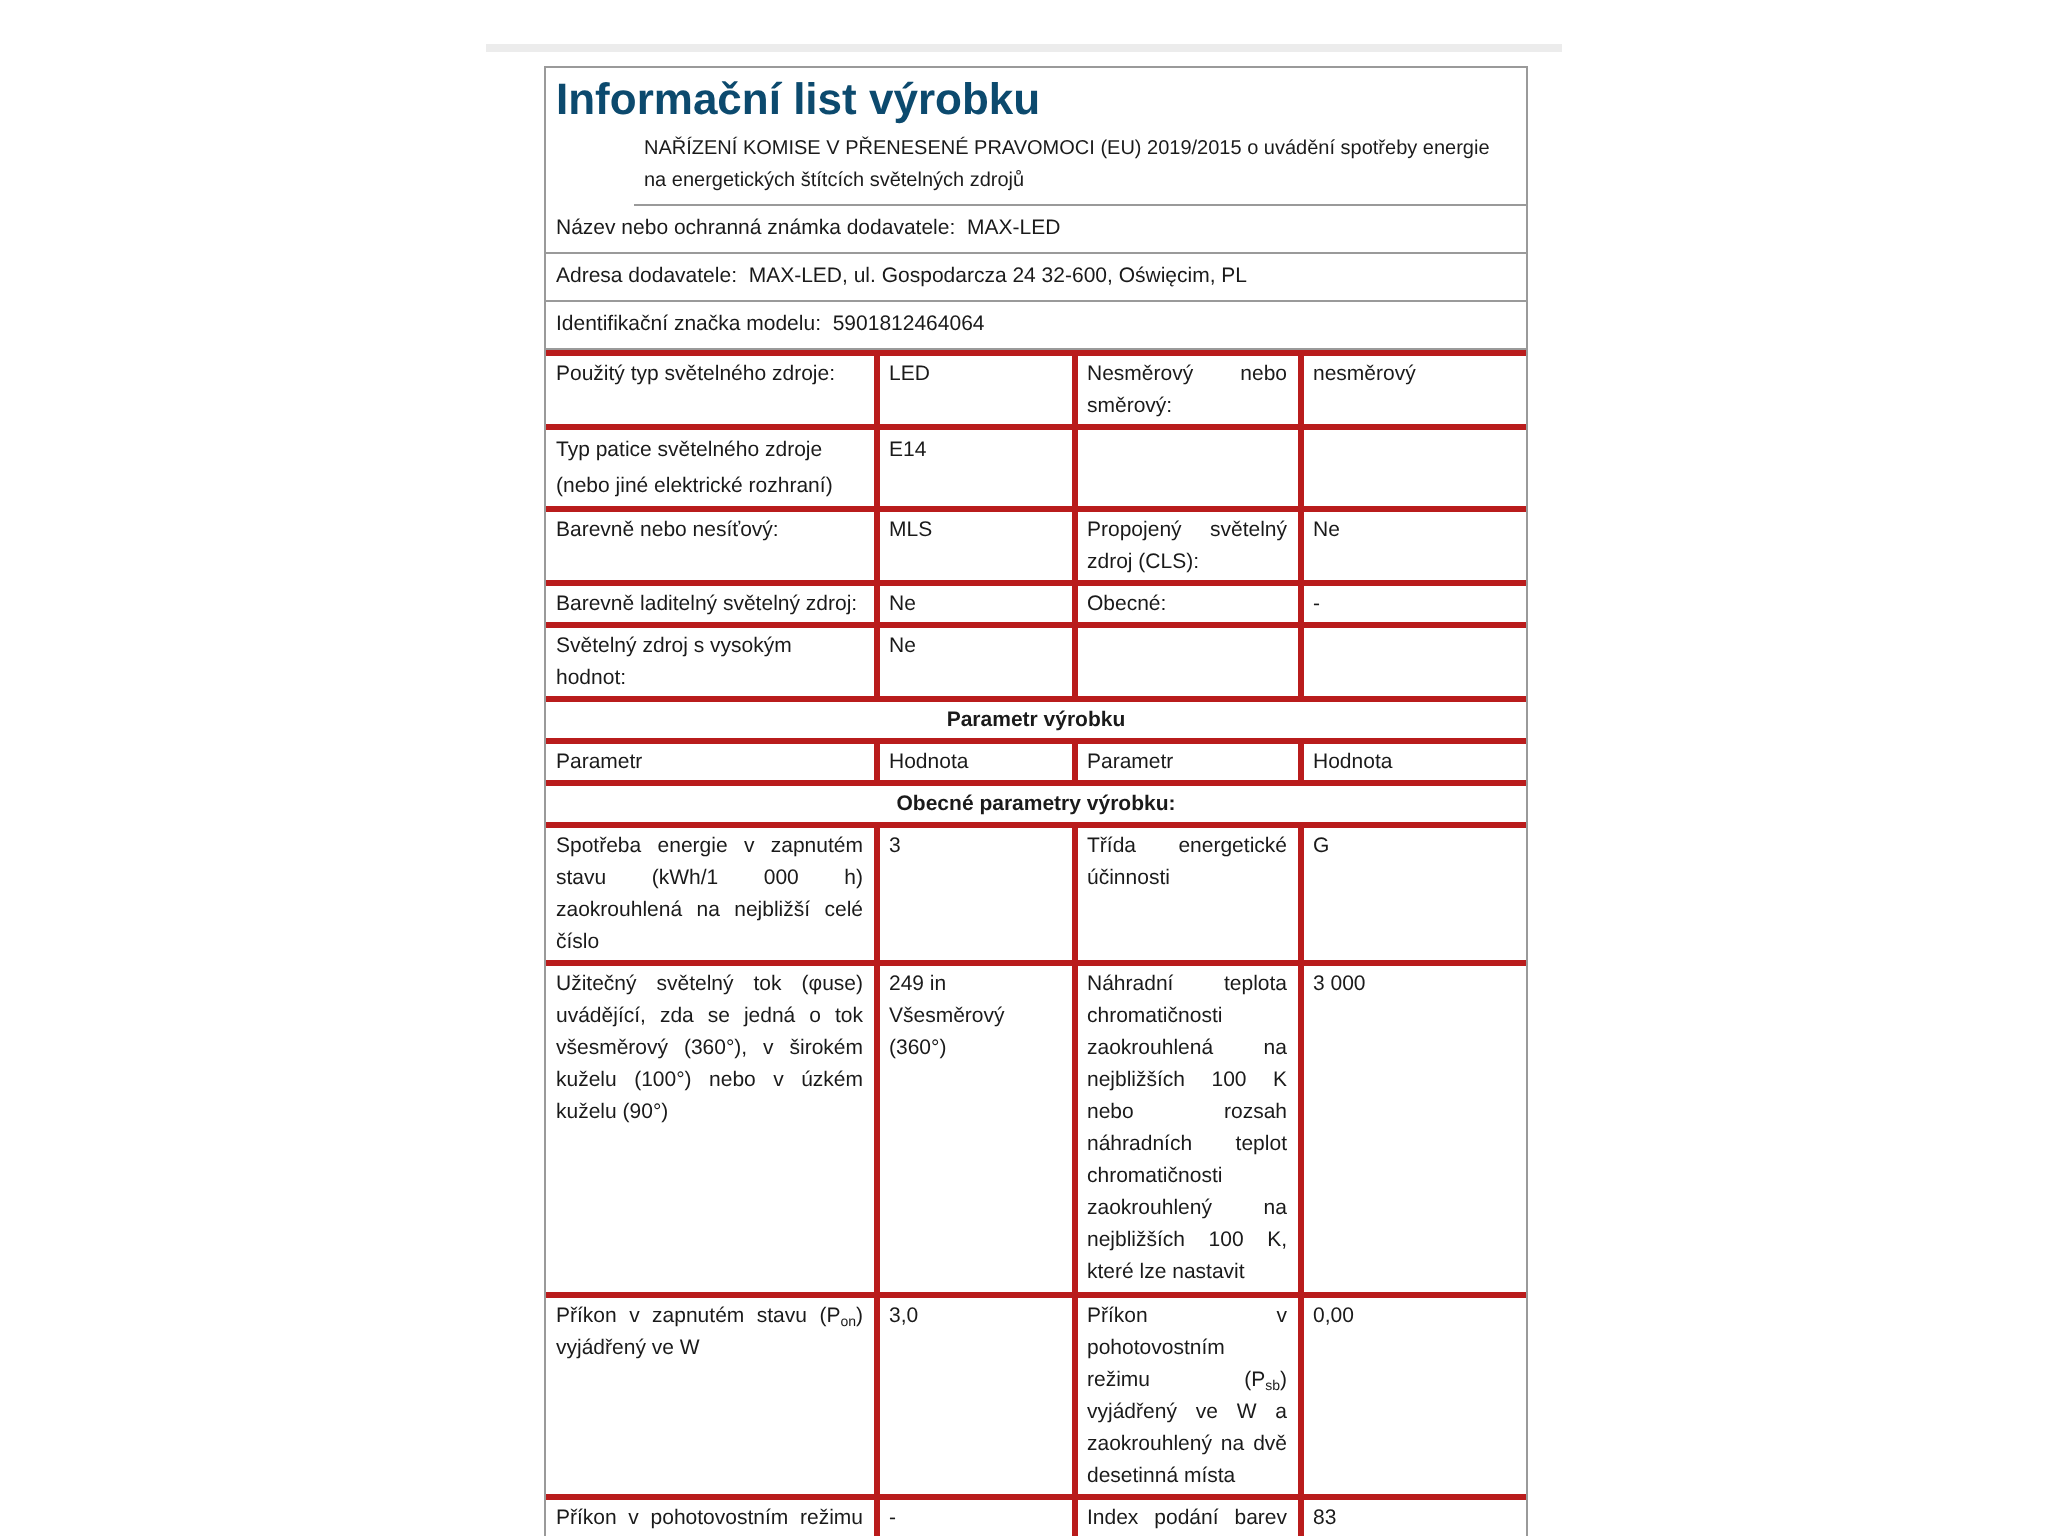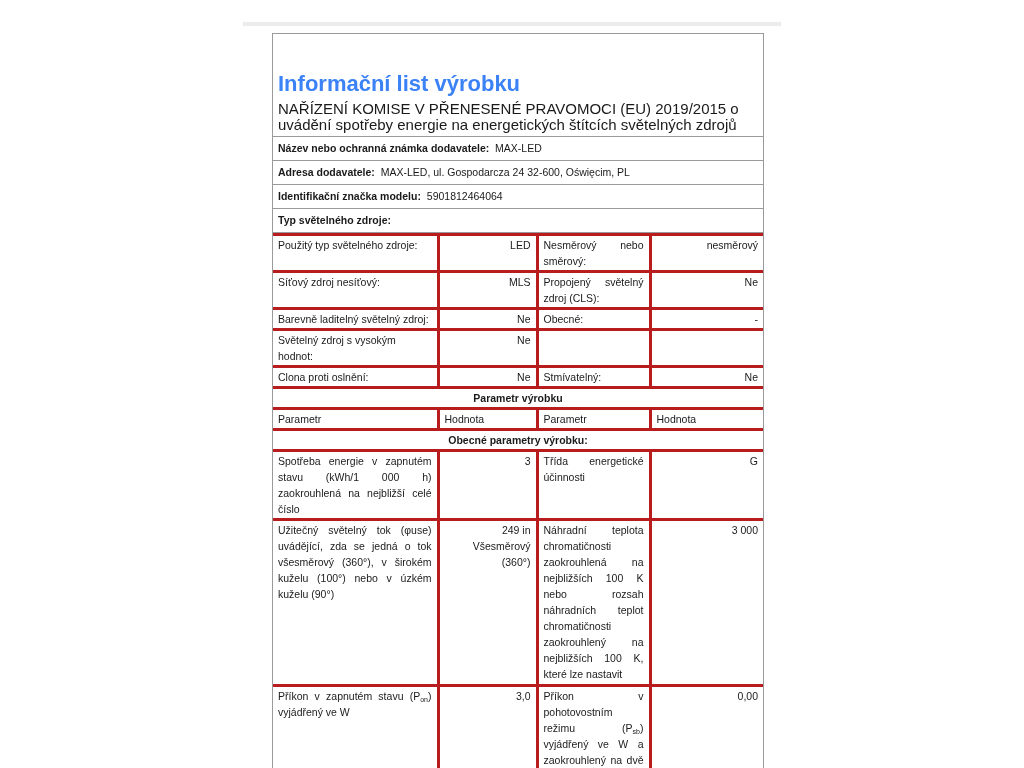--- a/index.html
+++ b/index.html
@@ -1,27 +1,27 @@
 <!DOCTYPE html>
 <html><head>
 <meta charset="utf-8">
 <style>
   html, body { margin:0; padding:0; background:#ffffff; }
   body { width:1024px; height:768px; position:relative; overflow:hidden; font-family:"Liberation Sans", sans-serif; color:#1a1a1a; }
   .topbar { position:absolute; left:243px; top:22px; width:538px; height:4px; background:#ececec; }
   .sheet { position:absolute; left:272px; top:33px; width:490px; border:1px solid #9a9a9a; border-bottom:none; height:740px; background:#fff; overflow:hidden; }
-  .title { font-size:22px; font-weight:bold; color:#3b82f6; padding:2px 5px 0 5px; height:28px; line-height:28px;margin-top:34px; }
-  .reg { font-size:15px; line-height:16px; padding:3px 5px 3px 5px; border-bottom:1px solid #9a9a9a; }
+  .title { font-size:22px; font-weight:bold; color:#0c4a6e; padding:2px 5px 0 5px; height:28px; line-height:28px; }
+  .reg { font-size:10px; line-height:16px; padding:3px 5px 3px 5px; border-bottom:1px solid #9a9a9a;margin-left:44px; }
   .row1 { font-size:10.5px; line-height:16px; padding:3px 5px; border-bottom:1px solid #9a9a9a; height:17px; }
-  .row1 b { font-weight:bold; }
+  .row1 b { font-weight:normal; }
   table { border-collapse:collapse; width:490px; table-layout:fixed; font-size:10.5px; line-height:16px; }
   td { border:3px solid #b91c1c; padding:1px 5px; vertical-align:top; }
   tr > td:first-child { border-left:none; }
   tr > td:last-child { border-right:none;margin-top:32px; }
-  td.c { text-align:right; }
+  td.c { text-align:left; }
   td.j { text-align:justify; }
   td.h { text-align:center; font-weight:bold; }
   col.a { width:165px; } col.b { width:99px; } col.cc { width:113px; } col.d { width:113px; }
   sub { font-size:7px; vertical-align:-2px; line-height:0; }
   .tall { line-height:18px; }
 </style>
 </head>
 <body>
 
 <div class="topbar"></div>
@@ -34,61 +34,58 @@
     <span>MAX-LED</span>
   </div>
   <div class="row1">
     <b>Adresa dodavatele:</b>&nbsp;
     <span>MAX-LED, ul. Gospodarcza 24 32-600, Oświęcim, PL</span>
   </div>
   <div class="row1">
     <b>Identifikační značka modelu:</b>&nbsp;
     <span>5901812464064</span>
   </div>
-  <div class="row1">
-    <b>Typ světelného zdroje:</b>
-  </div>
 
   <table>
     <colgroup>
         <col class="a">
         <col class="b">
         <col class="cc">
         <col class="d">
       </colgroup>
     <tbody>
         <tr>
       <td>Použitý typ světelného zdroje:</td>
       <td class="c">LED</td>
       <td class="j">Nesměrový nebo směrový:</td>
       <td class="c">nesměrový</td>
     </tr>
+    <tr class="tall">
+      <td class="tall" style="line-height:18px;">Typ patice světelného zdroje (nebo jiné elektrické rozhraní)</td>
+      <td class="c">E14</td>
+      <td></td>
+      <td class="c"></td>
+    </tr>
     <tr>
-      <td>Síťový zdroj nesíťový:</td>
+      <td>Barevně nebo nesíťový:</td>
       <td class="c">MLS</td>
       <td class="j">Propojený světelný zdroj (CLS):</td>
       <td class="c">Ne</td>
     </tr>
     <tr>
       <td class="j">Barevně laditelný světelný zdroj:</td>
       <td class="c">Ne</td>
       <td>Obecné:</td>
       <td class="c">-</td>
     </tr>
     <tr>
       <td>Světelný zdroj s vysokým hodnot:</td>
       <td class="c">Ne</td>
       <td></td>
       <td class="c"></td>
-    </tr>
-    <tr>
-      <td>Clona proti oslnění:</td>
-      <td class="c">Ne</td>
-      <td>Stmívatelný:</td>
-      <td class="c">Ne</td>
     </tr>
     <tr>
       <td colspan="4" class="h">Parametr výrobku</td>
     </tr>
     <tr>
       <td>Parametr</td>
       <td>Hodnota</td>
       <td>Parametr</td>
       <td>Hodnota</td>
     </tr>

